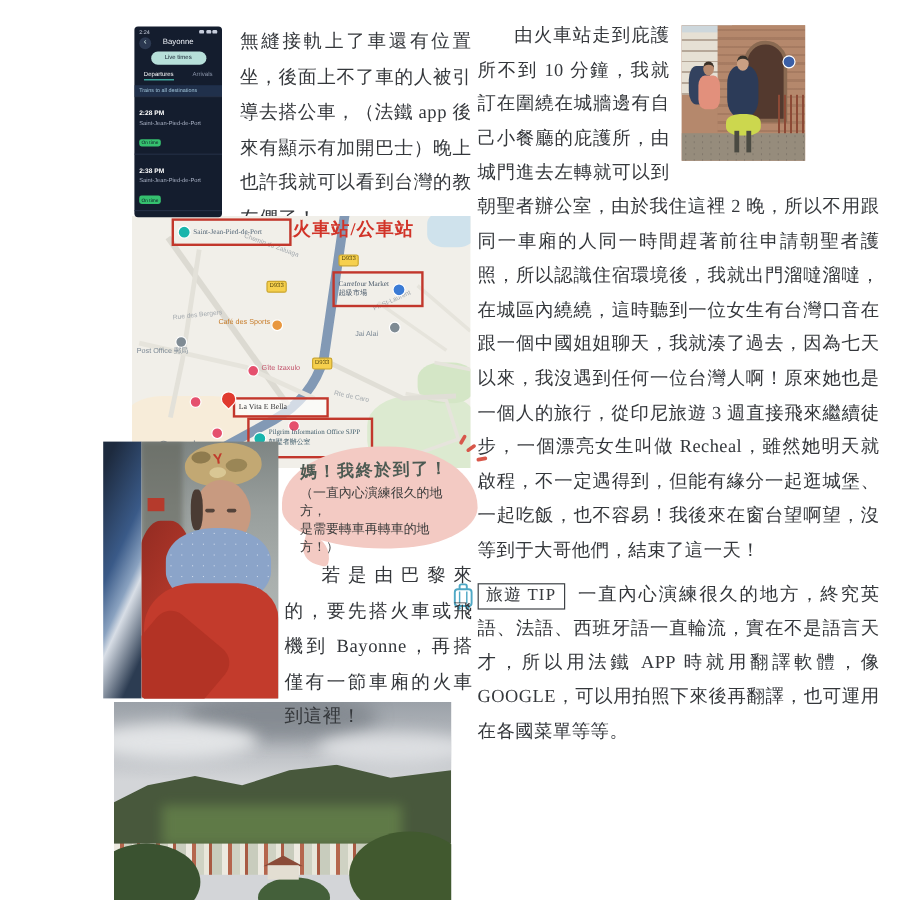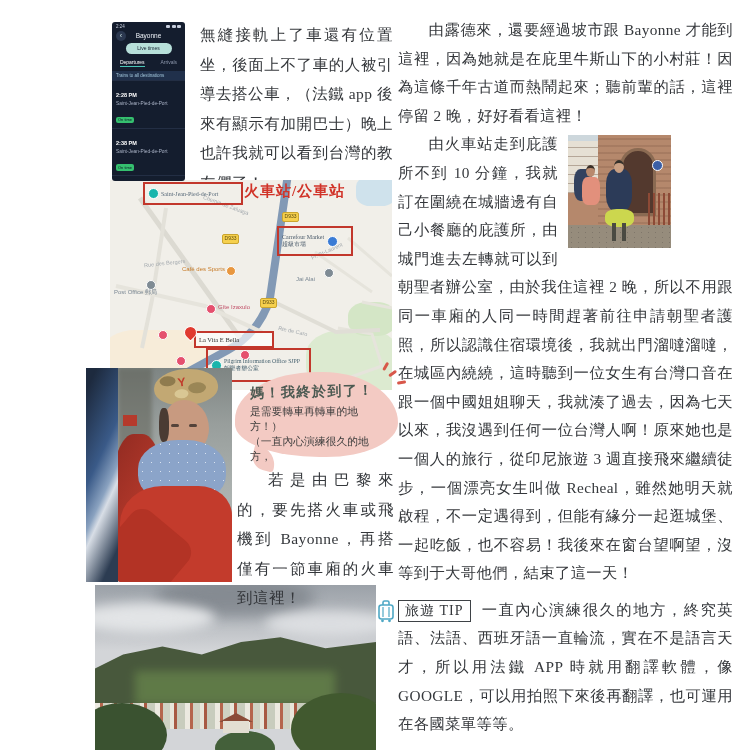--- a/index.html
+++ b/index.html
@@ -260,22 +260,22 @@
     <span class="dot-abs mdot-pink" style="left:66px;top:176px;"></span>
     <span class="dot-abs mdot-pink" style="left:130px;top:170px;"></span>
 
     <span class="station-label">火車站/公車站</span>
     <span class="gmark">Google</span>
   </div>
 
   <div class="bubble-tail"></div>
   <div class="bubble">
     <span class="bubble-headline">媽！我終於到了！</span>
+    <span class="bubble-note">（一直內心演練很久的地方，</span>
     <span class="bubble-note">是需要轉車再轉車的地方！）</span>
-    <span class="bubble-note">（一直內心演練很久的地方，</span>
   </div>
   <span class="spark spark1"></span>
   <span class="spark spark2"></span>
   <span class="spark spark3"></span>
 
   <div class="photo-train"></div>
   <div class="photo-selfie">
     <div class="sf-darkl"></div>
     <div class="sf-sign"></div>
     <div class="sf-pack"></div>
@@ -309,21 +309,20 @@
     <div class="ls-valley"></div>
     <div class="ls-road"></div>
     <div class="ls-tree t1"></div>
     <div class="ls-tree t2"></div>
     <div class="ls-tree t3"></div>
     <div class="ls-roof"></div>
     <div class="ls-house"></div>
   </div>
 
   <div class="right-col">
-    <p class="p1">由露德來，還要經過坡市跟 Bayonne 才能到這裡，因為她就是在庇里牛斯山下的小村莊！因為這條千年古道而熱鬧起來；聽前輩的話，這裡停留 2 晚，好好看看這裡！</p>
     <div>
       <div class="photo-street">
         <div class="st-sky"></div>
         <div class="st-bldgl"></div>
         <div class="st-bldg"></div>
         <div class="st-arch"></div>
         <div class="st-sign"></div>
         <div class="st-gate"></div>
         <div class="st-ground"></div>
         <div class="st-pack1"></div>

